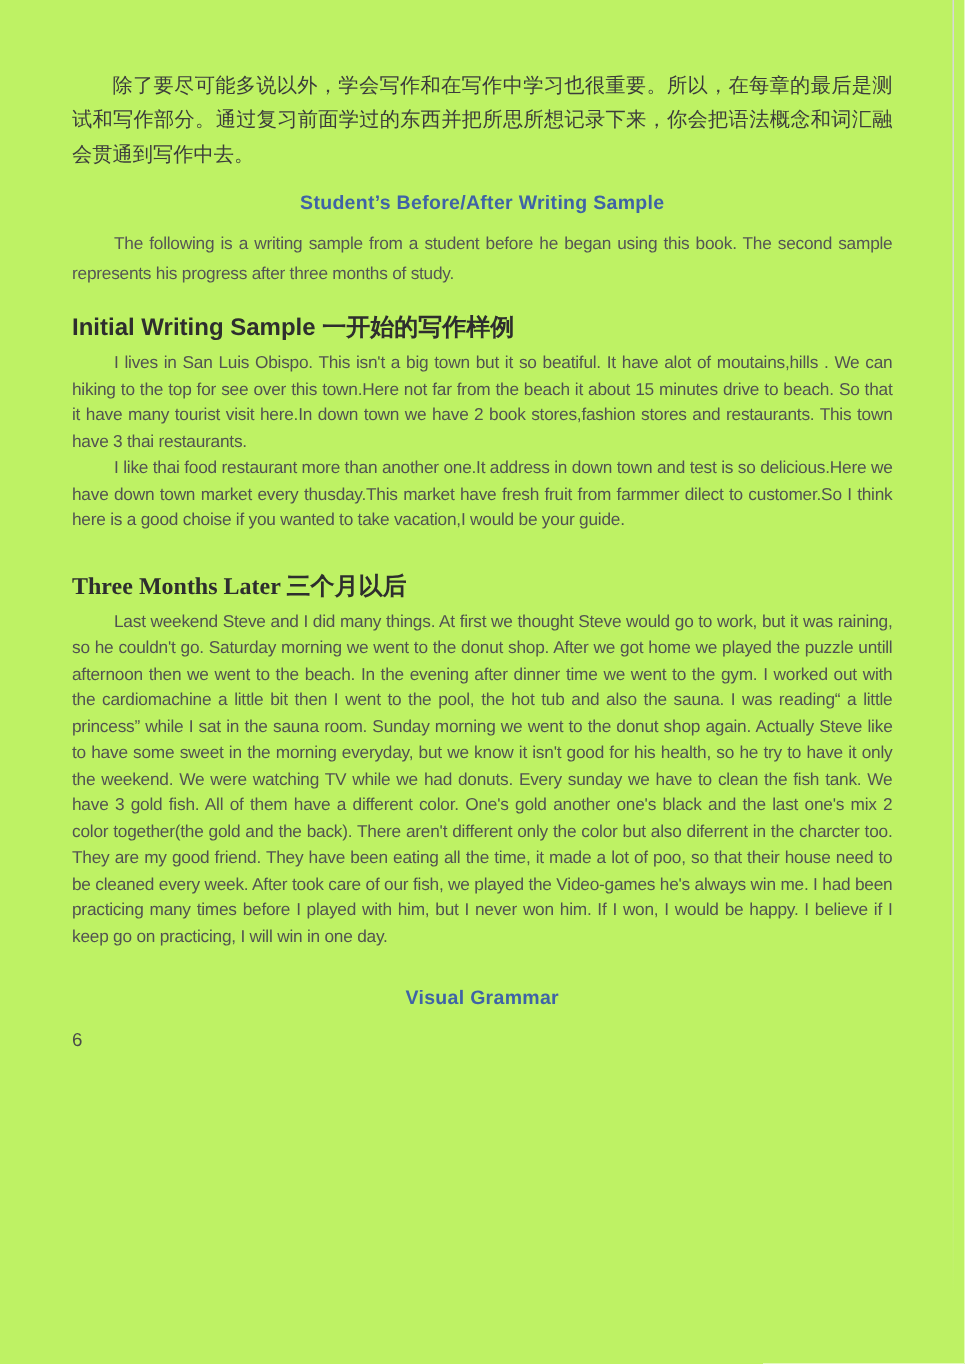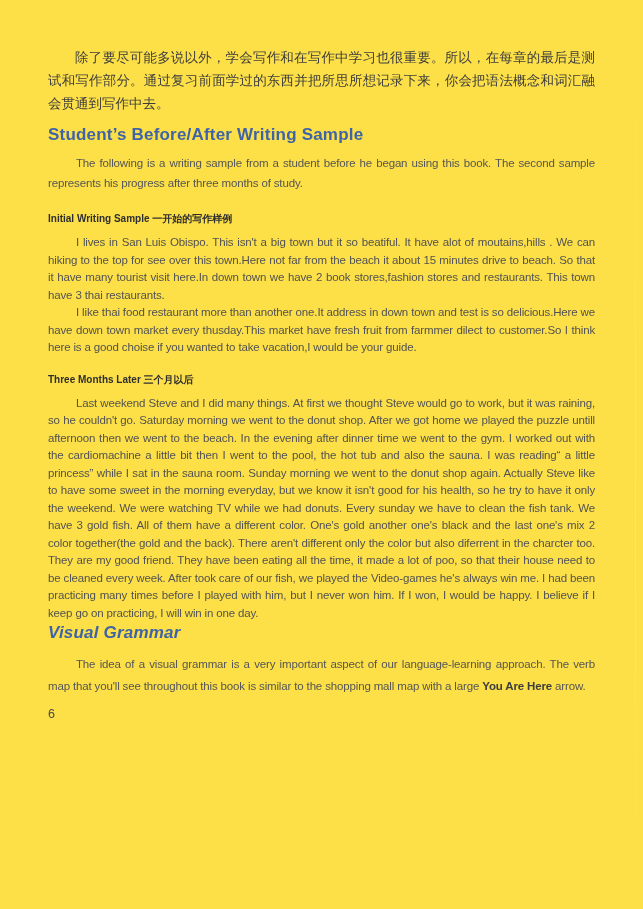--- a/index.html
+++ b/index.html
@@ -4,21 +4,21 @@
 <style>
   html, body {
     margin: 0;
     padding: 0;
     background: #ffffff;
   }
   .page {
     position: relative;
     width: 643px;
     height: 909px;
-    background: #fde047;
+    background: #bef264;
     overflow: hidden;
     font-family: "Liberation Sans", sans-serif;
   }
   .content {
     padding: 46px 48px 0 48px;
   }
   
   .edge-line {
     position: absolute;
     top: 0;
@@ -43,49 +43,50 @@
     color: #555555;
     text-align: justify;
     text-indent: 28px;
   }
   .student-text {
     line-height: 17.5px;
     color: #525252;
   }
   .blue-h-en {
     margin: 0;
-    font-size: 17px;
+    text-align: center;
+    font-size: 13px;
     font-weight: bold;
     letter-spacing: 0.2px;
     line-height: 22px;
     color: #3f63a7;
   }
   .blue-h-cn {
     margin: 0;
     text-align: center;
     font-family: "DejaVu Sans", "Liberation Sans", sans-serif;
     font-size: 16px;
     font-weight: bold;
     line-height: 24px;
     color: #3f63a7;
   }
   .sub-heading {
     margin: 0;
-    font-size: 10px;
+    font-size: 16px;
     font-weight: bold;
     line-height: 18px;
     color: #2e2e2e;
     font-family: "Liberation Sans", "DejaVu Sans", sans-serif;
   }
   .mt-heading1 { margin-top: 9px; }
   .mt-para-en { margin-top: 7px; }
   .mt-sub1 { margin-top: 17px; }
   .mt-sub-para { margin-top: 6px; }
-  .mt-sub2 { margin-top: 14px; }
-  .mt-vg { margin-top: 0; font-style: italic; }
+  .mt-sub2 { margin-top: 26px; font-family: Liberation Serif, serif; }
+  .mt-vg { margin-top: 20px; }
   .mt-vg-para { margin-top: 9px; line-height: 22px; }
   .bold-inline {
     font-weight: bold;
     color: #3d3d3d;
   }
   .page-number {
     margin-top: 10px;
     font-size: 12.5px;
     color: #4a4a4a;
     text-align: left;
@@ -113,18 +114,17 @@
 
     <p class="en-body student-text">I like thai food restaurant more than another one.It address in down town and test is so delicious.Here we have down town market every thusday.This market have fresh fruit from farmmer dilect to customer.So I think here is a good choise if you wanted to take vacation,I would be your guide.</p>
 
     <h3 class="sub-heading mt-sub2">Three Months Later 三个月以后</h3>
 
     <p class="en-body student-text mt-sub-para">Last weekend Steve and I did many things. At first we thought Steve would go to work, but it was raining, so he couldn't go. Saturday morning we went to the donut shop. After we got home we played the puzzle untill afternoon then we went to the beach. In the evening after dinner time we went to the gym. I worked out with the cardiomachine a little bit then I went to the pool, the hot tub and also the sauna. I was reading“ a little princess” while I sat in the sauna room. Sunday morning we went to the donut shop again. Actually Steve like to have some sweet in the morning everyday, but we know it isn't good for his health, so he try to have it only the weekend. We were watching TV while we had donuts. Every sunday we have to clean the fish tank. We have 3 gold fish. All of them have a different color. One's gold another one's black and the last one's mix 2 color together(the gold and the back). There aren't different only the color but also diferrent in the charcter too. They are my good friend. They have been eating all the time, it made a lot of poo, so that their house need to be cleaned every week. After took care of our fish, we played the Video-games he's always win me. I had been practicing many times before I played with him, but I never won him. If I won, I would be happy. I believe if I keep go on practicing, I will win in one day.</p>
 
     <h1 class="blue-h-en mt-vg">Visual Grammar</h1>
 
 
-    <p class="en-body mt-vg-para"><span>The idea of a visual grammar is a very important aspect of our language-learning approach. The verb map that you'll see throughout this book is similar to the shopping mall map with a large </span><span class="bold-inline">You Are Here</span><span> arrow.</span></p>
 
     <div class="page-number">6</div>
 
   </div>
 </div>
 
 </body></html>

